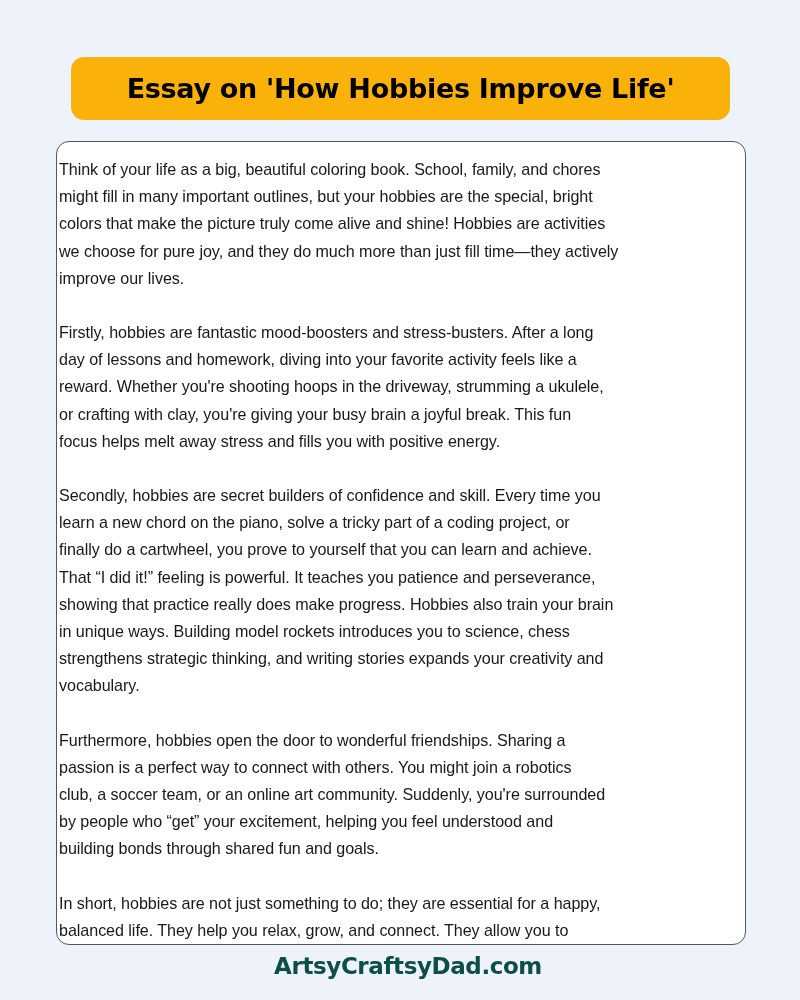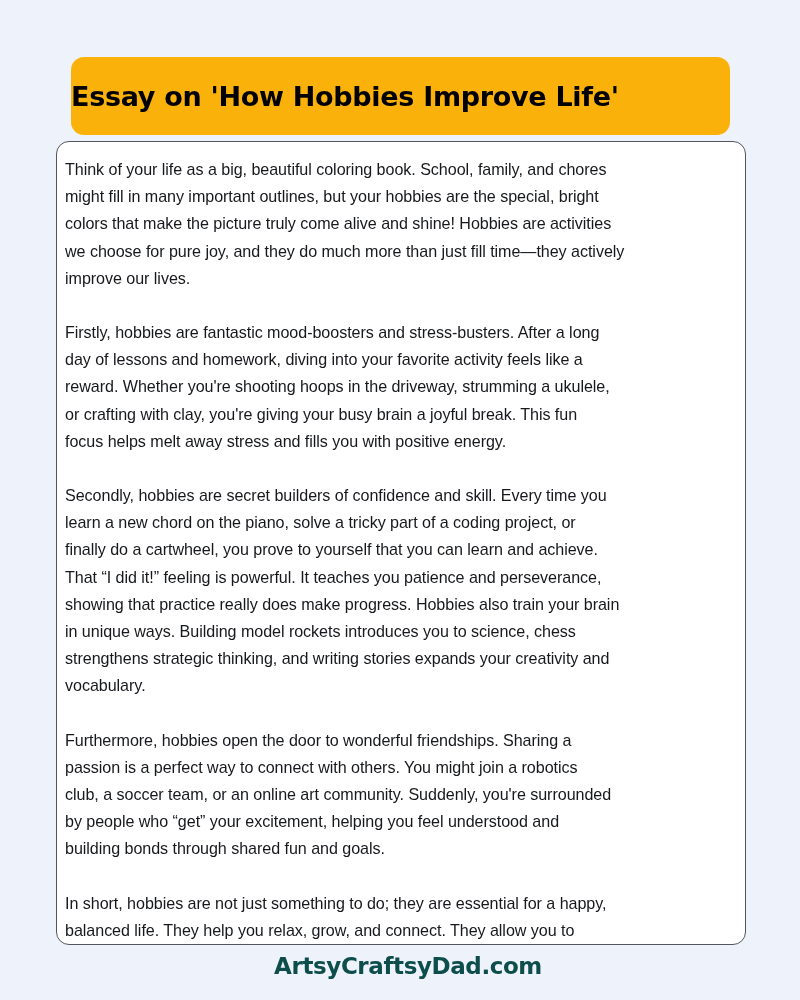--- a/index.html
+++ b/index.html
@@ -22,26 +22,26 @@
     width: 800px;
     height: 1000px;
   }
 
   
   .title-banner {
     position: absolute;
     left: 71px;
     top: 57px;
     width: 659px;
-    height: 78px;
+    height: 63px;
     background: #fab20b;
     border-radius: 13px;
     display: flex;
     align-items: center;
-    justify-content: flex-start;
+    justify-content: center;
   }
 
   .title-text {
     font-family: "DejaVu Sans", sans-serif;
     font-weight: bold;
     font-size: 27px;
     letter-spacing: -0.3px;
     color: #000000;
     white-space: nowrap;
     line-height: 1;
@@ -50,21 +50,21 @@
   
   .essay-card {
     position: absolute;
     left: 56px;
     top: 141px;
     width: 690px;
     height: 804px;
     background: #ffffff;
     border: 1.6px solid #54565c;
     border-radius: 13px;
-    padding: 14px 18px 10px 8px;
+    padding: 14px 18px 10px 2px;
     overflow: hidden;
   }
 
   .essay-body {
     font-family: "Liberation Sans", sans-serif;
     font-size: 16.1px;
     line-height: 27.2px;
     color: #16181c;
     letter-spacing: -0.05px;
   }

